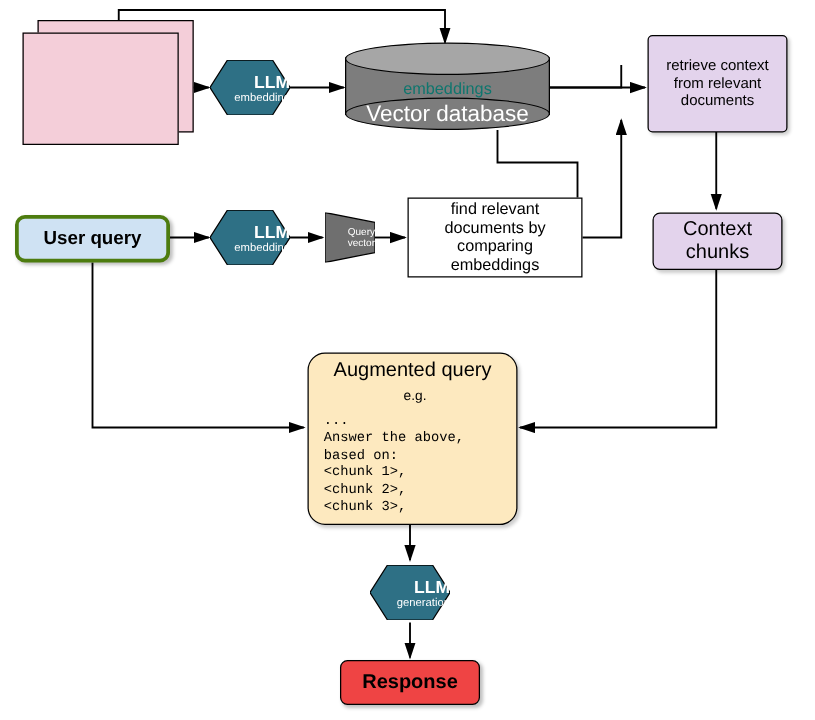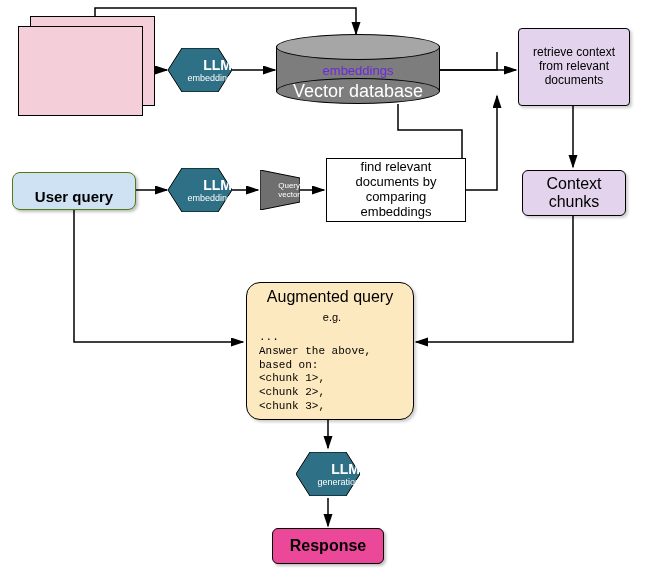--- a/index.html
+++ b/index.html
@@ -43,21 +43,21 @@
   .cyl-ellipse.top { background: #a6a6a6; }
   .cyl-text {
     position: absolute;
     left: 0; right: 0;
     top: 50%;
     transform: translateY(-15%);
     text-align: center;
     color: #fff;
     font-size: 18px;
   }
-  .cyl-text .small { font-size: 13px; color: #6d28d9; display: block; margin-bottom: 3px; }
+  .cyl-text .small { font-size: 13px; color: #0f766e; display: block; margin-bottom: 3px; }
 
   .hex {
     position: absolute;
     color: #fff;
     text-align: center;
   }
   .hex svg { position: absolute; left: 0; top: 0; pointer-events: none; }
   .hex .hex-label {
     position: relative;
     z-index: 2;
@@ -90,27 +90,26 @@
     font-size: 16px;
     text-align:center;
     padding: 4px;
   }
   .docstack .sheet.s1 { left: 24px; top: 0; }
   .docstack .sheet.s2 { left: 12px; top: 10px; }
   .docstack .sheet.s3 { left: 0;  top: 20px; }
 
   .userq {
     background: #cfe2f3;
-    border: 1px solid #4d7c0f;
+    border: 3px solid #4d7c0f;
     border-radius: 8px;
     font-size: 15px;
     font-weight: 600;
     padding: 4px;
     box-shadow: 2px 2px 3px rgba(0,0,0,.25);
-    align-items: flex-end;
   }
   .findbox {
     background: #fff;
     border: 1px solid #000;
     font-size: 13px;
     padding: 6px;
   }
   .retrievebox {
     background: #ead1dc; 
     background: #e3d3ec;
@@ -122,21 +121,21 @@
   }
   .ctxbox {
     background: #e3d3ec;
     border: 1px solid #000;
     border-radius: 6px;
     font-size: 16px;
     padding: 6px;
     box-shadow: 2px 2px 3px rgba(0,0,0,.2);
   }
   .responsebox {
-    background: #ec4899;
+    background: #ef4444;
     border: 1px solid #000;
     border-radius: 6px;
     font-size: 16px;
     font-weight: 600;
     padding: 6px;
     box-shadow: 2px 2px 3px rgba(0,0,0,.25);
   }
   .augq {
     background: #fde9bf;
     border: 1px solid #000;

